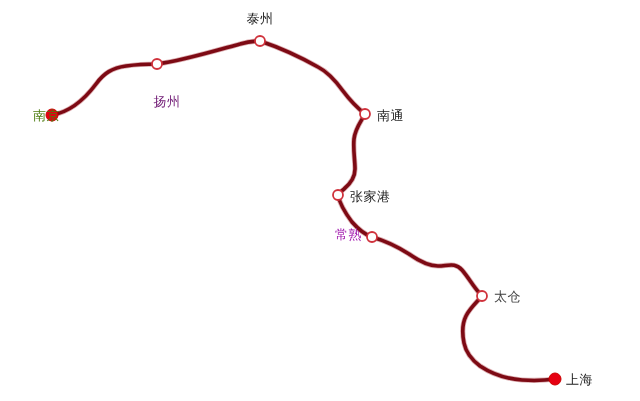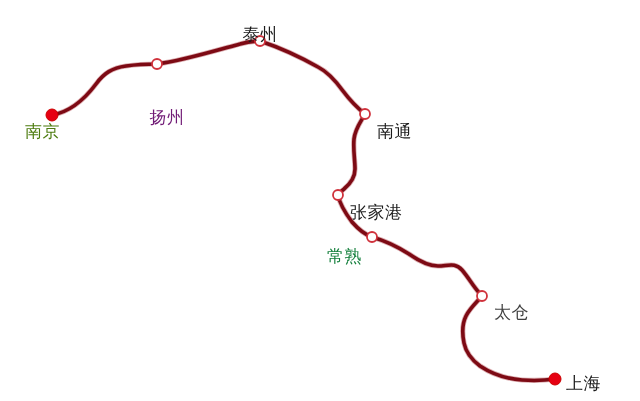--- a/index.html
+++ b/index.html
@@ -24,27 +24,26 @@
   #route-svg {
     position: absolute;
     left: 0;
     top: 0;
     width: 640px;
     height: 401px;
   }
   .station-label {
     position: absolute;
     font-family: "Liberation Sans", "DejaVu Sans", sans-serif;
-    font-size: 17px;
+    font-size: 13px;
     line-height: 19px;
     color: #1a1a1a;
     white-space: nowrap;
     letter-spacing: 0.5px;
     user-select: none;
-    margin-top: 16px;
   }
   .lbl-right { transform: translate(0, -50%); }
   .lbl-left  { transform: translate(-100%, -50%); }
   .lbl-below { transform: translate(-50%, 0); }
   .lbl-above { transform: translate(-50%, -100%); }
 </style>
 </head>
 <body>
 
 <div id="map-root">
@@ -65,18 +64,18 @@
         <circle cx="555" cy="379" r="6" fill="#e60012" stroke="#cc0000" stroke-width="1"></circle>
       </g>
   </svg>
 
   <div id="station-labels">
       <div class="station-label lbl-left" style="left: 60px; top: 115px; color: #4d7c0f;">南京</div>
       <div class="station-label lbl-below" style="left: 167px; top: 92px; color: #701a75;">扬州</div>
       <div class="station-label lbl-above" style="left: 260px; top: 28px; color: rgb(26, 26, 26);">泰州</div>
       <div class="station-label lbl-right" style="left: 377px; top: 115px; color: rgb(26, 26, 26);">南通</div>
       <div class="station-label lbl-right" style="left: 350px; top: 196px; color: rgb(26, 26, 26); text-align: right;">张家港</div>
-      <div class="station-label lbl-left" style="left: 362px; top: 240px; color: #15803d;">常熟</div>
+      <div class="station-label lbl-left" style="left: 362px; top: 234px; color: #a21caf;">常熟</div>
       <div class="station-label lbl-right" style="left: 494px; top: 296px; color: #404040;">太仓</div>
-      <div class="station-label lbl-right" style="left: 566px; top: 367px; color: rgb(26, 26, 26);">上海</div>
+      <div class="station-label lbl-right" style="left: 566px; top: 379px; color: rgb(26, 26, 26);">上海</div>
     </div>
 
 </div>
 
 </body></html>

